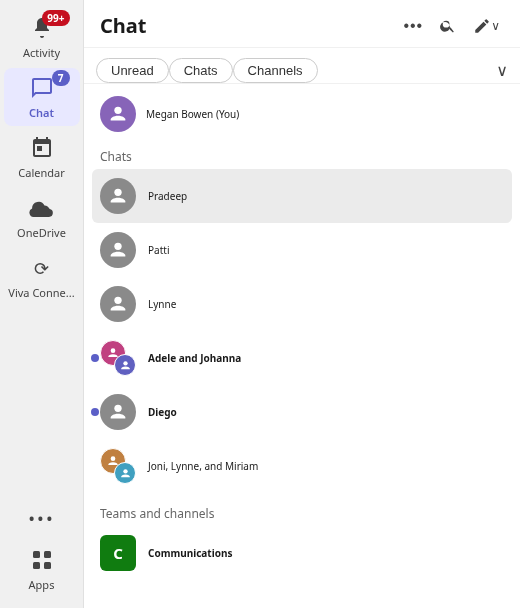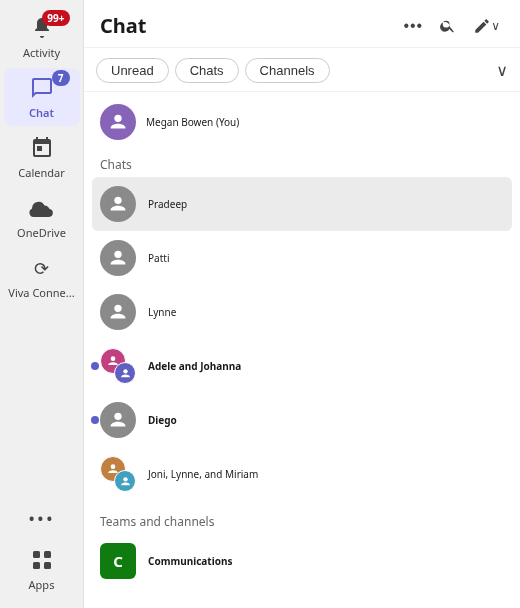--- a/index.html
+++ b/index.html
@@ -112,22 +112,21 @@
       padding: 4px;
       border-radius: 4px;
       display: flex;
       align-items: center;
     }
 
     
     .filter-bar {
       display: flex;
       align-items: center;
-      padding: 10px 12px 8px 12px;
-      gap: 6px;
+      padding: 10px 12px 0 12px;
       border-bottom: 1px solid #f0f0f0;
     }
     .filter-tab {
       border: 1.5px solid #ccc;
       border-radius: 16px;
       padding: 4px 14px;
       font-size: 13px;
       color: #333;
       cursor: pointer;
       background: #fff;

